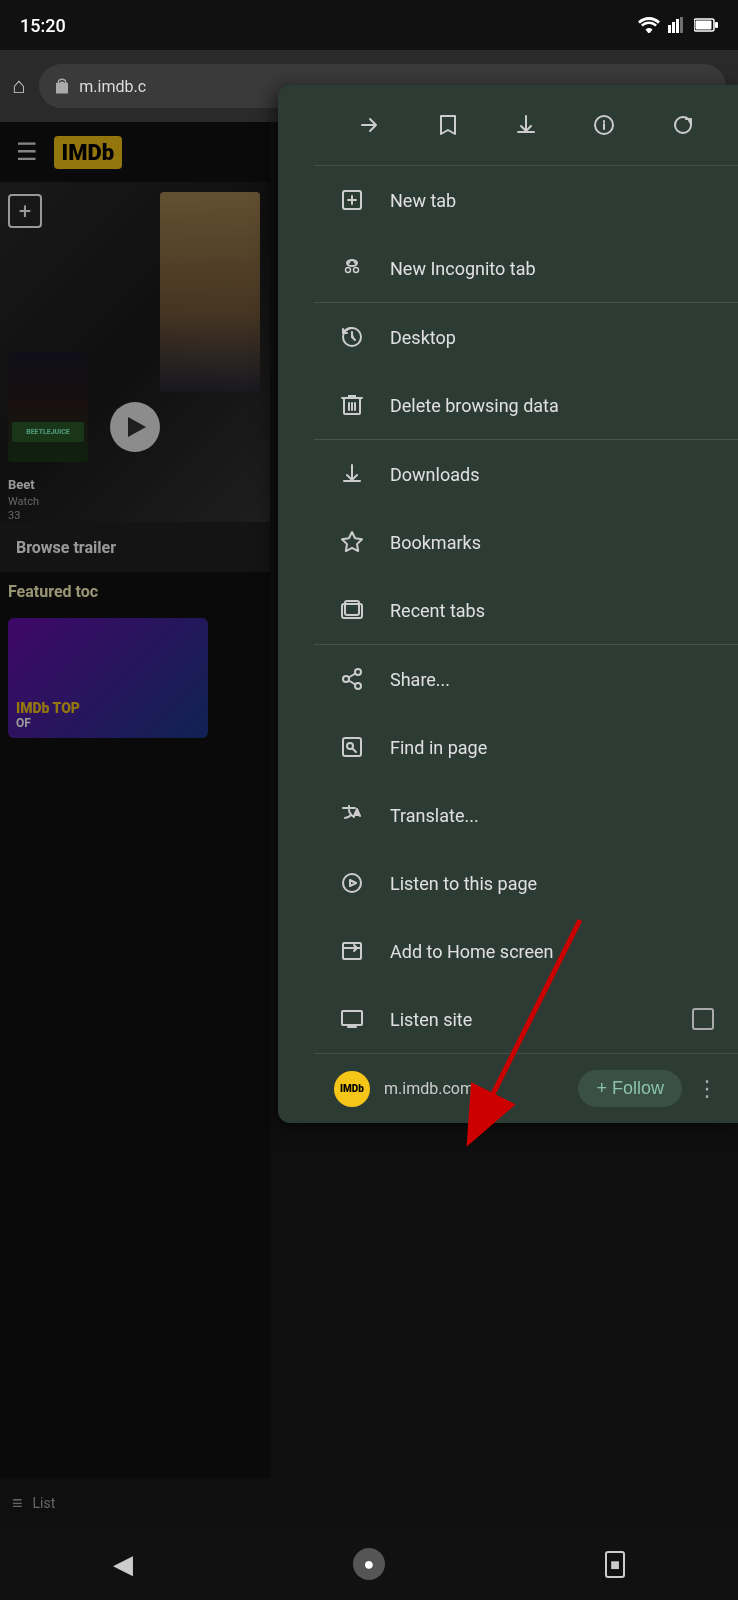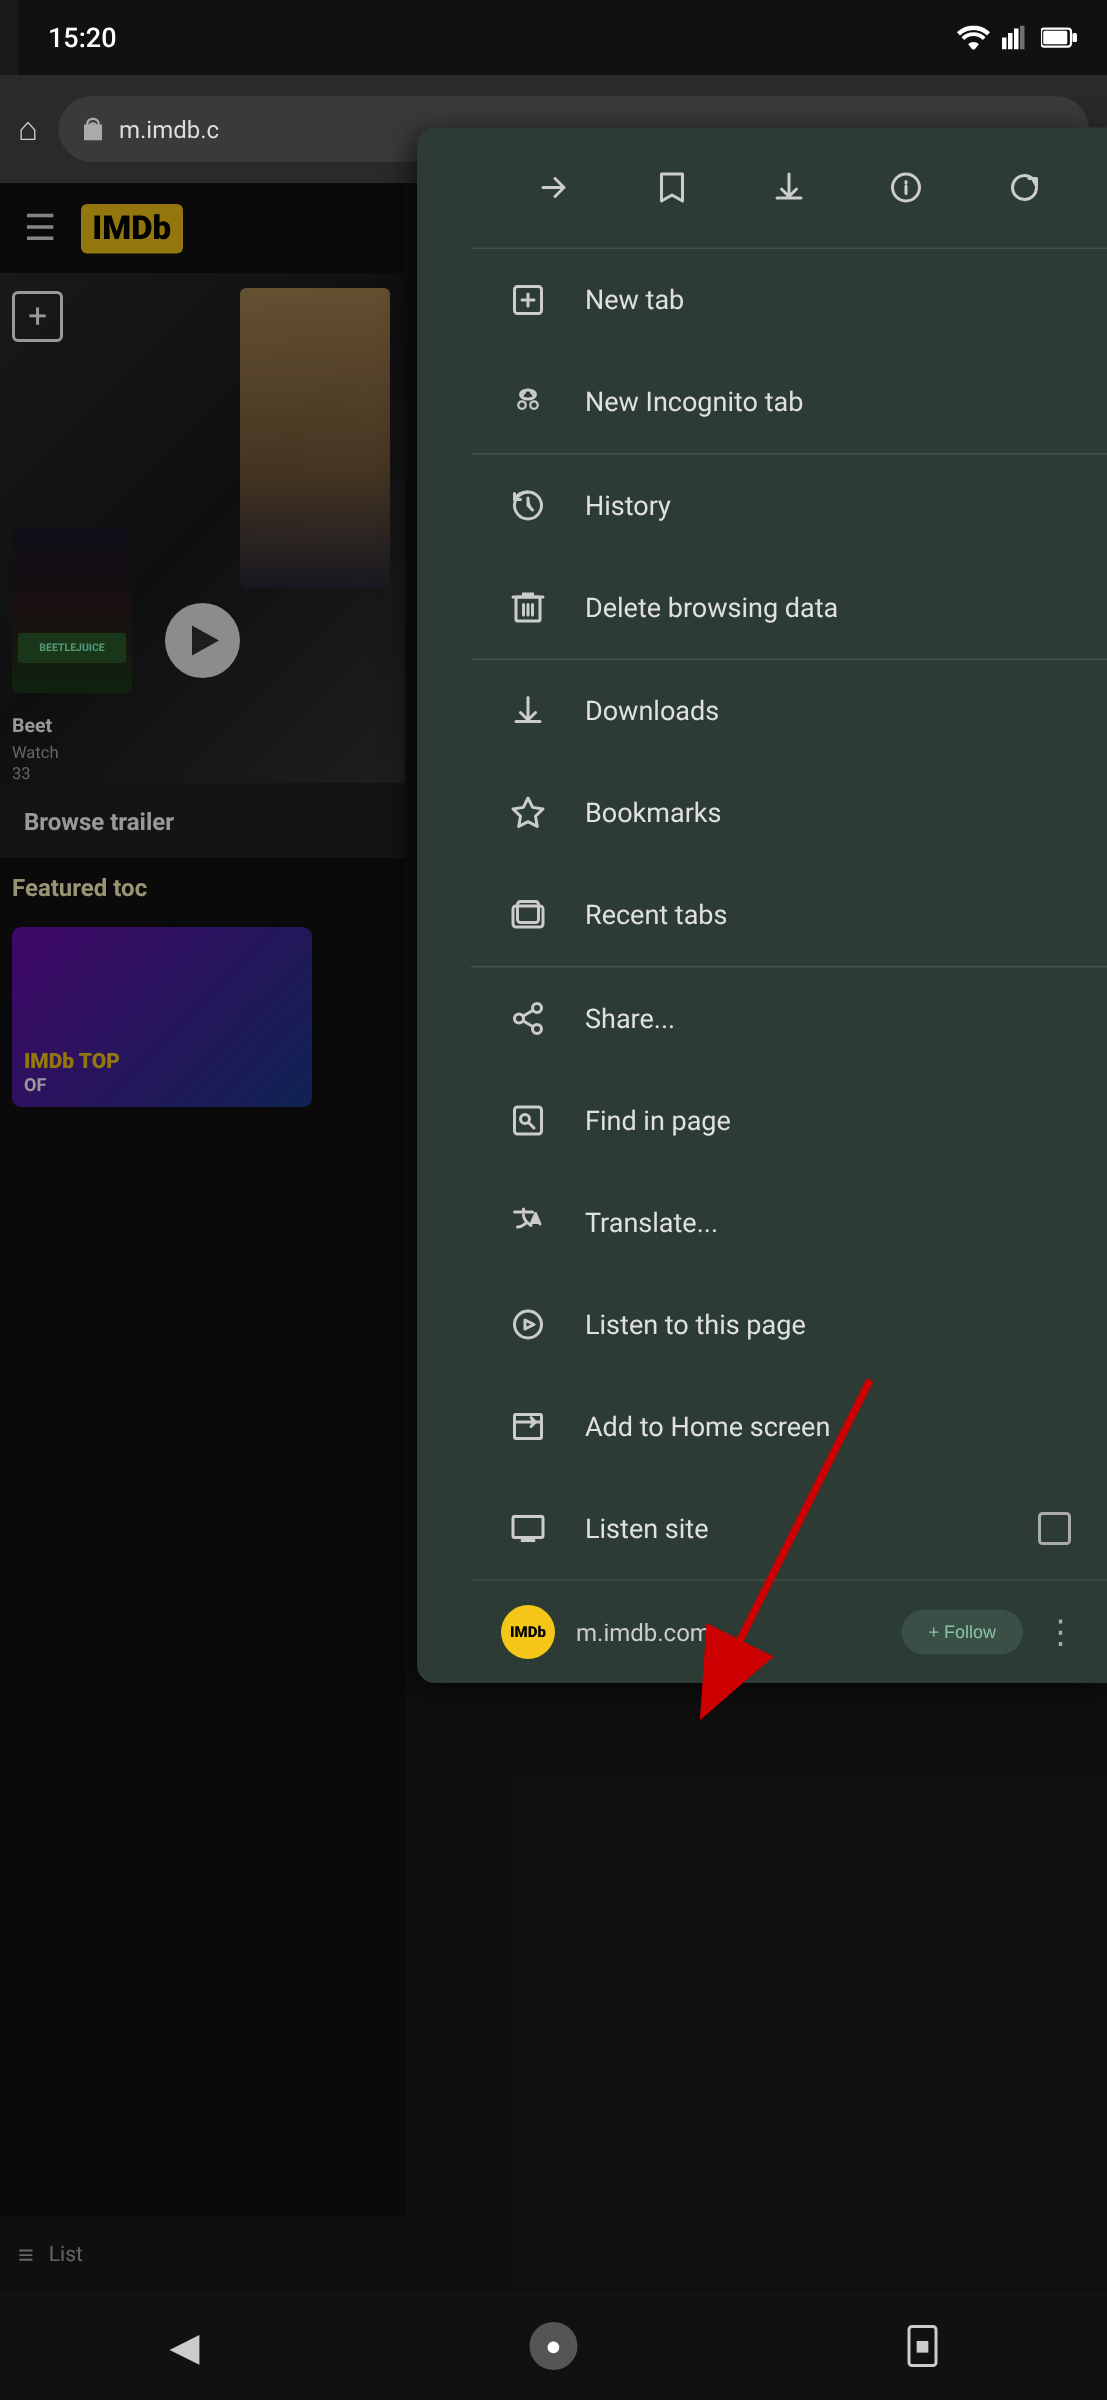--- a/index.html
+++ b/index.html
@@ -9,21 +9,21 @@
       height: 1600px;
       background: #1a1a1a;
       font-family: 'Roboto', Arial, sans-serif;
       overflow: hidden;
       position: relative;
     }
 
     
     .status-bar {
       position: absolute;
-      top: 0; left: 12px; right: 0;
+      top: 0; left: 0; right: 0;
       height: 50px;
       background: #111;
       display: flex;
       align-items: center;
       justify-content: space-between;
       padding: 0 20px;
       z-index: 10;
     }
     .status-time {
       color: white;
@@ -353,21 +353,21 @@
       color: #ccc;
       font-size: 16px;
       flex: 1;
     }
     .follow-btn {
       background: #3a4f45;
       color: #8bc4a8;
       border: none;
       border-radius: 20px;
       padding: 8px 18px;
-      font-size: 12px;
+      font-size: 18px;
       cursor: pointer;
       display: flex; align-items: center; gap: 6px;
     }
     .follow-more {
       color: #aaa;
       font-size: 22px;
       cursor: pointer;
     }
 
     
@@ -540,21 +540,21 @@
 
   <div class="menu-item">
     <div class="menu-item-icon">
       <svg viewBox="0 0 24 24" width="24" height="24">
           <circle cx="12" cy="12" r="9" stroke="#ccc" stroke-width="2" fill="none"></circle>
           <path d="M12 7v5l3 3" stroke="#ccc" stroke-width="2" stroke-linecap="round" stroke-linejoin="round"></path>
           <path d="M3 8C4.5 5 7.5 3 12 3" stroke="#ccc" stroke-width="2" stroke-linecap="round"></path>
           <polyline points="3 4 3 8 7 8" stroke="#ccc" stroke-width="2" fill="none" stroke-linecap="round" stroke-linejoin="round"></polyline>
         </svg>
     </div>
-    <span class="menu-item-label">History</span>
+    <span class="menu-item-label">Desktop</span>
   </div>
 
   <div class="menu-item">
     <div class="menu-item-icon">
       <svg viewBox="0 0 24 24" width="24" height="24">
           <rect x="4" y="5" width="16" height="16" rx="1" stroke="#ccc" stroke-width="2" fill="none"></rect>
           <path d="M9 5V3h6v2M2 5h20" stroke="#ccc" stroke-width="2" stroke-linecap="round"></path>
           <line x1="9" y1="10" x2="9" y2="17" stroke="#ccc" stroke-width="2" stroke-linecap="round"></line>
           <line x1="12" y1="10" x2="12" y2="17" stroke="#ccc" stroke-width="2" stroke-linecap="round"></line>
           <line x1="15" y1="10" x2="15" y2="17" stroke="#ccc" stroke-width="2" stroke-linecap="round"></line>

